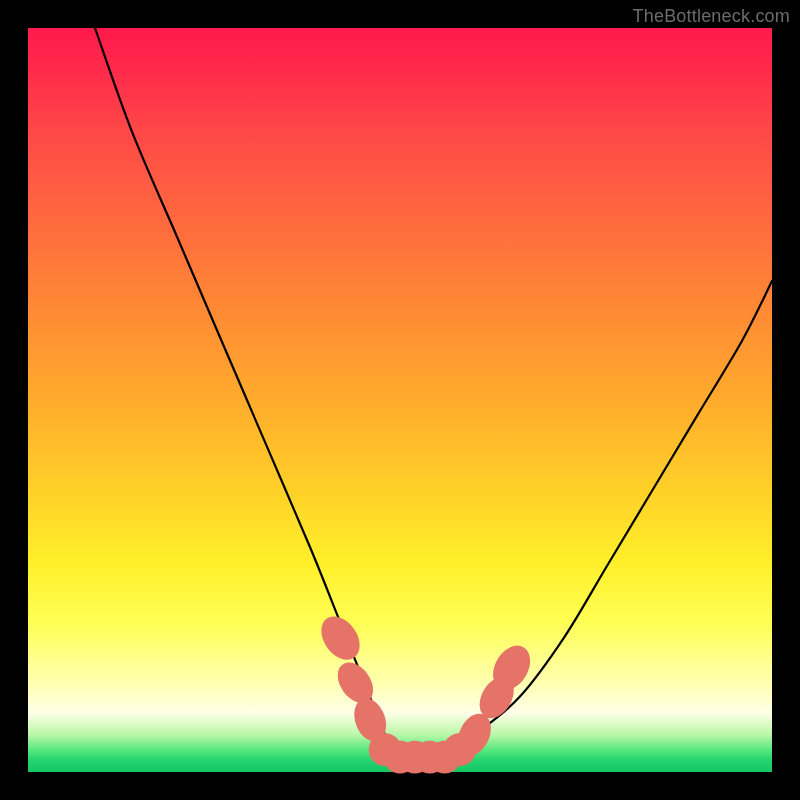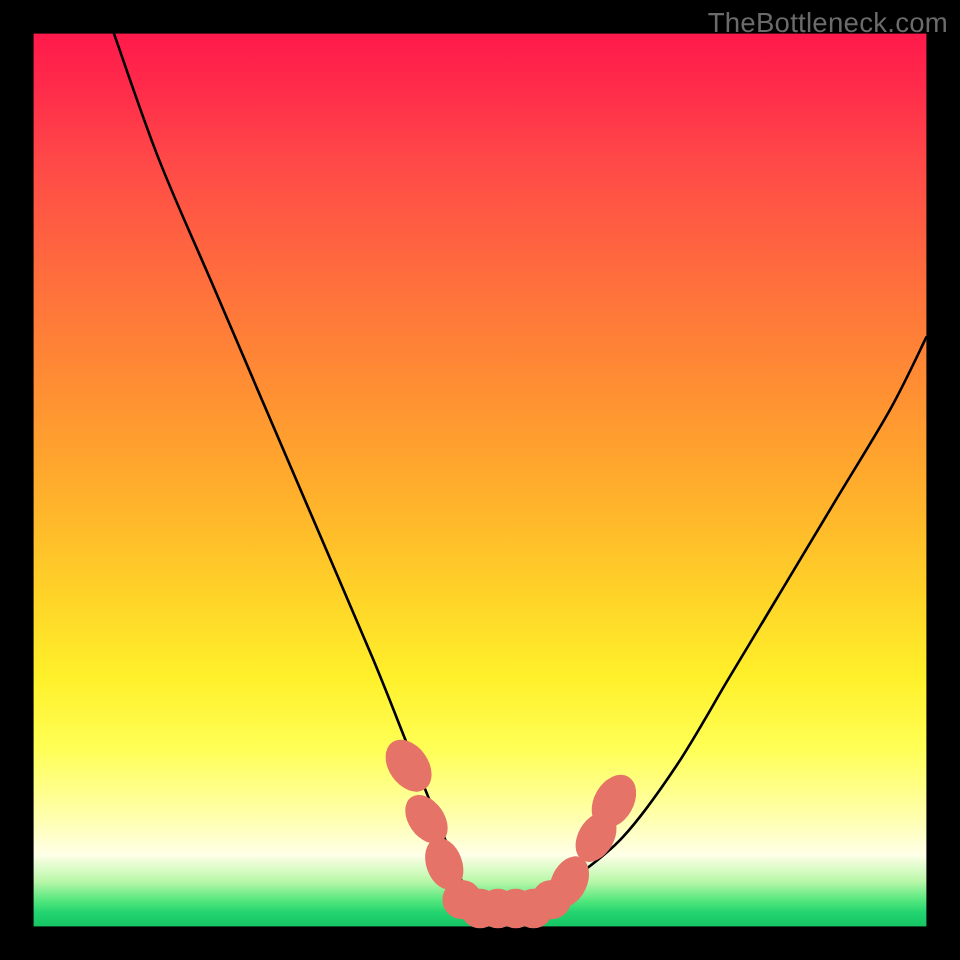--- a/index.html
+++ b/index.html
@@ -41,21 +41,21 @@
       #58e87f 97%,
       #22d36e 98.5%,
       #16c564 100%
     );
   }
   .watermark {
     position: absolute;
     top: 6px;
     right: 10px;
     font-family: Arial, Helvetica, sans-serif;
-    font-size: 23px;
+    font-size: 18px;
     color: #6b6b6b;
     letter-spacing: 0.2px;
     user-select: none;
   }
   svg.curve {
     position: absolute;
     left: 0;
     top: 0;
     width: 744px;
     height: 744px;

